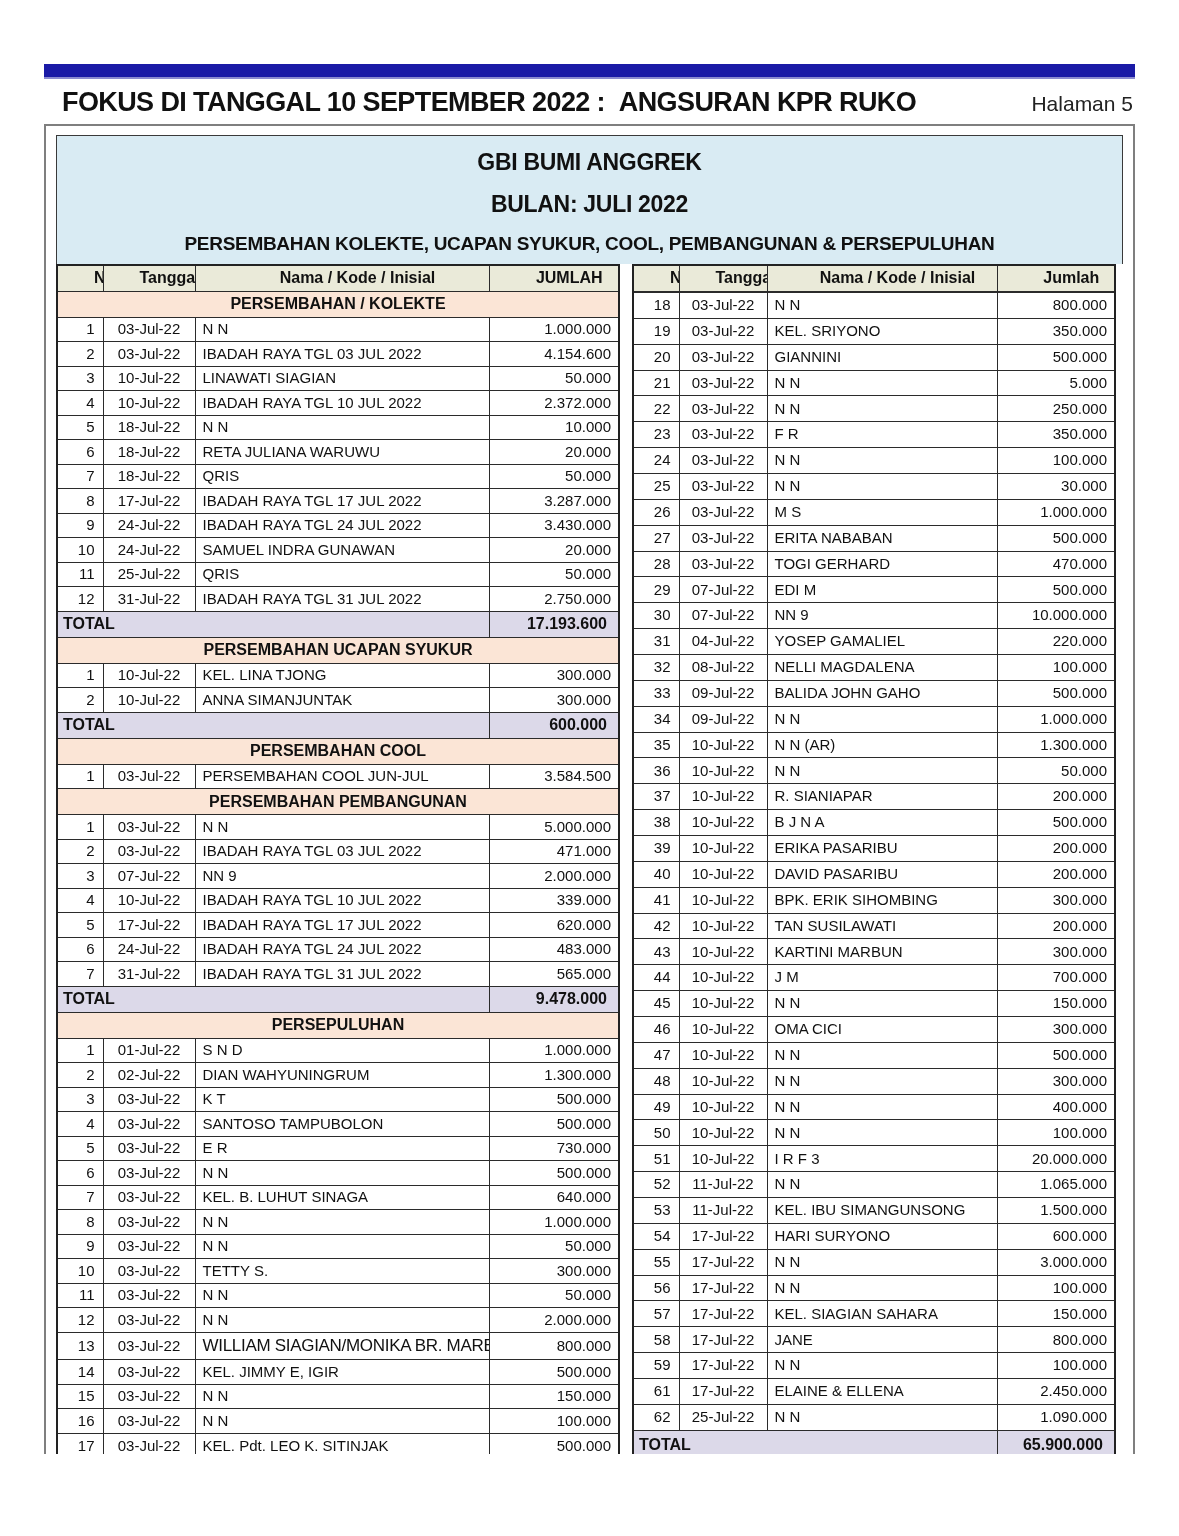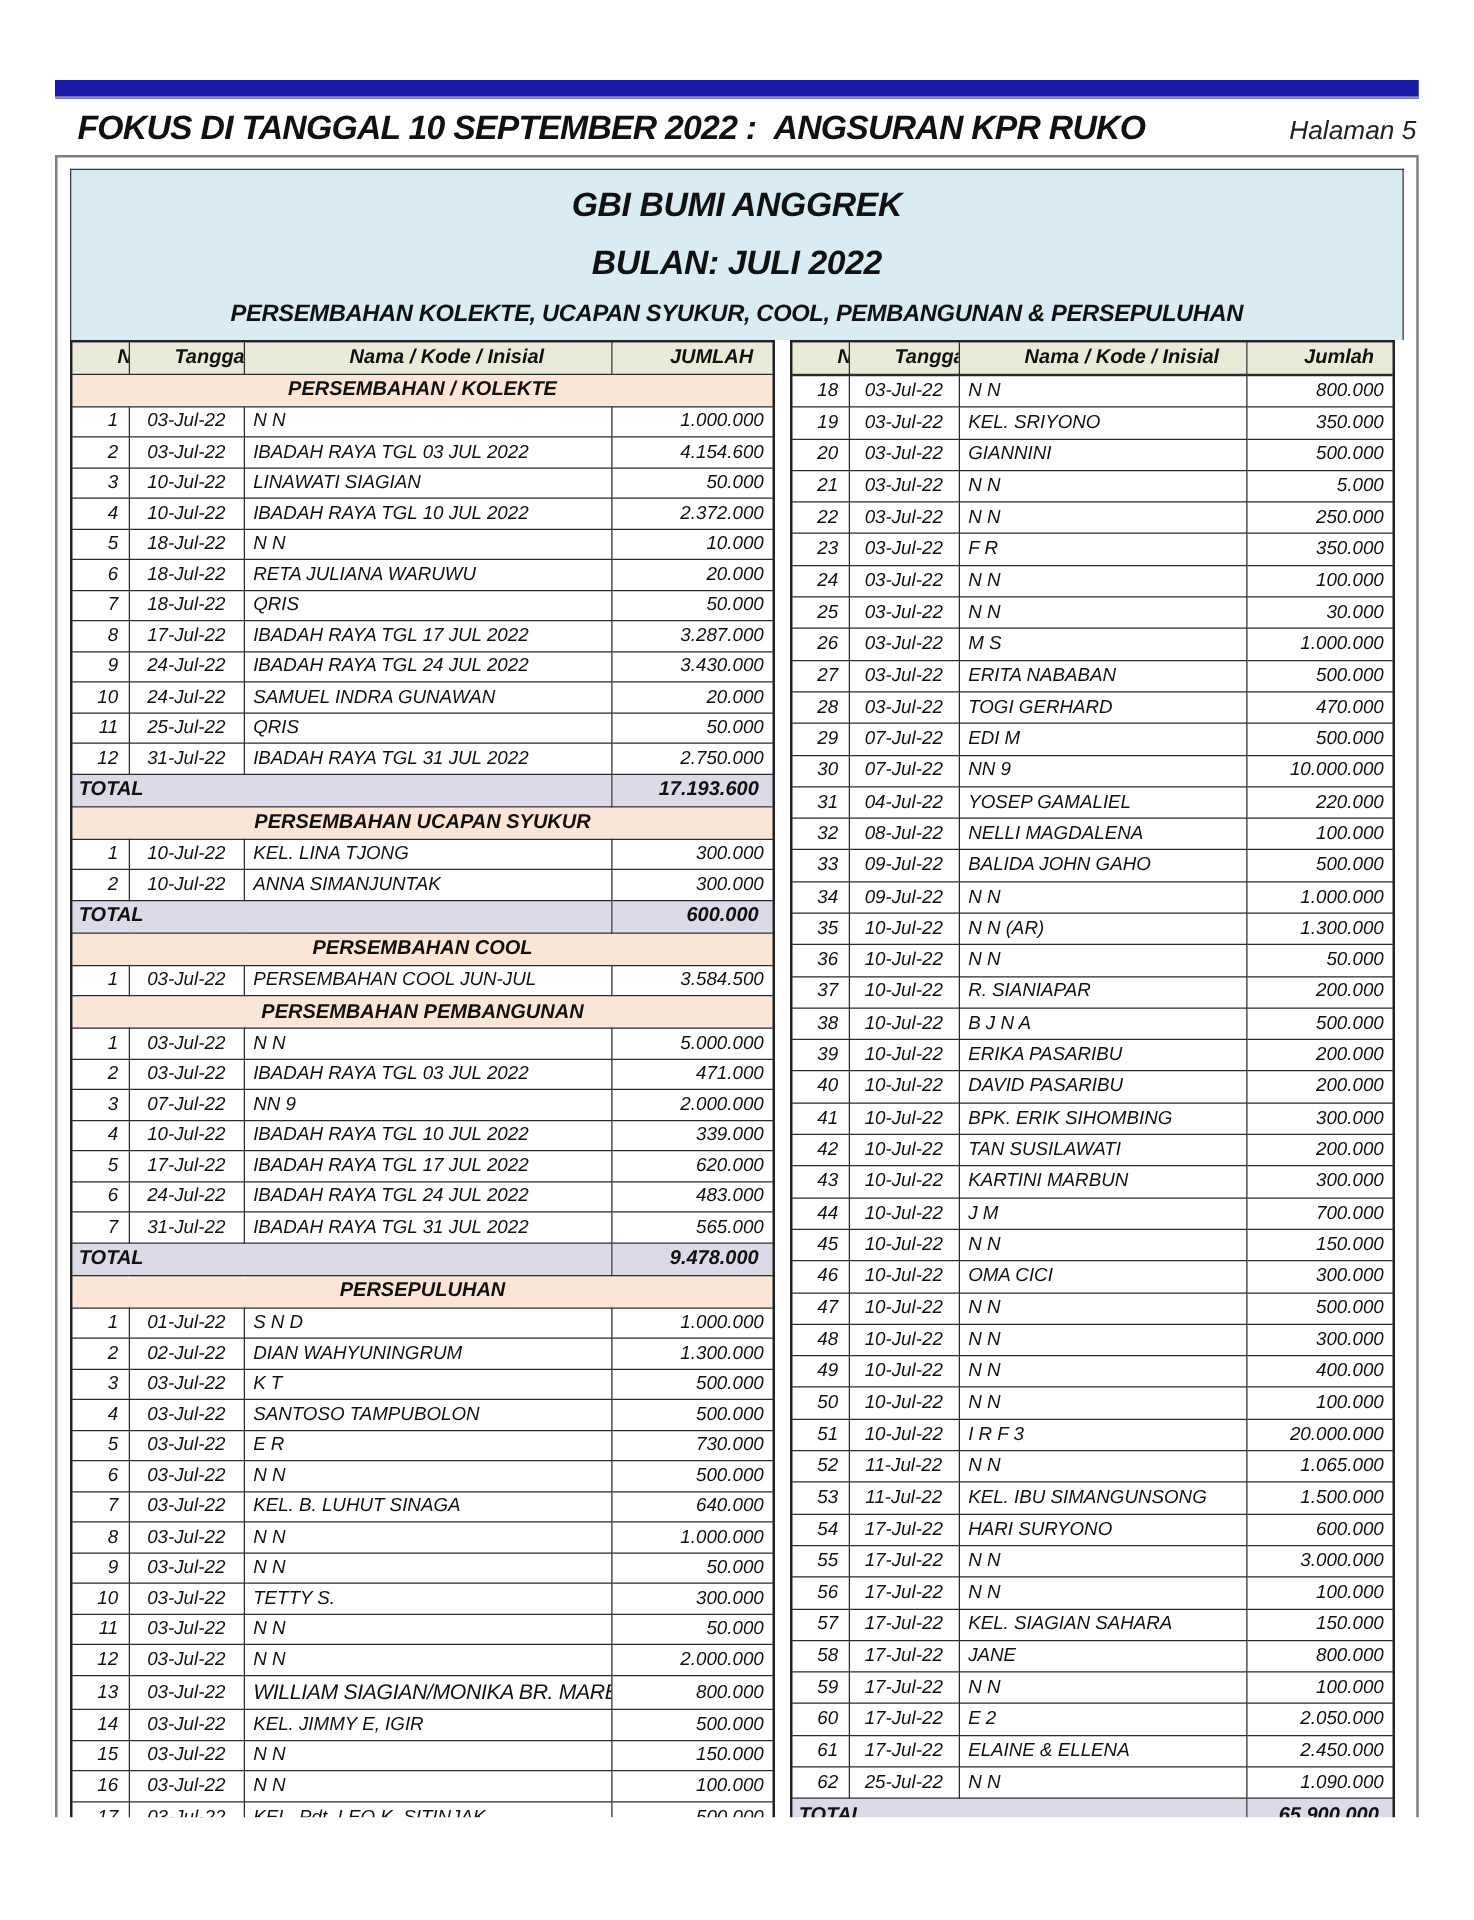--- a/index.html
+++ b/index.html
@@ -6,35 +6,35 @@
     --bar: #1a1aa6;
     --banner: #d9ebf3;
     --colhead: #eaead9;
     --section: #fbe5d6;
     --total: #dcd9e9;
   }
   * { box-sizing: border-box; }
   html, body { margin: 0; padding: 0; background: #ffffff; }
   .page {
     width: 1179px; height: 1454px; background: #fff; overflow: hidden;
-    font-family: "Liberation Sans", "DejaVu Sans", sans-serif; color: #111; font-style: italic;
+    font-family: "Liberation Sans", "DejaVu Sans", sans-serif; color: #111;
   }
   .top-bar { margin: 64px 44px 0 44px; height: 15px; background: var(--bar); border-bottom: 2px solid #8b8bd0; }
   .header-row { display: flex; justify-content: space-between; align-items: baseline; margin: 8px 46px 6px 62px; }
   .header-title { font-size: 27px; font-weight: bold; letter-spacing: -0.6px; white-space: nowrap; }
   .page-number { font-size: 21px; font-weight: normal; color: #222; }
   .outer-box {
     margin: 0 44px; border: 2px solid #7f7f7f; box-shadow: inset 0 0 0 2px #ffffff;
     padding: 9px 10px; background: #fff;
   }
   .title-banner {
     background: var(--banner); border: 1px solid #3a3a3a; border-bottom: none;
     text-align: center; padding: 13px 4px 6px 4px;
   }
-  .banner-line1, .banner-line2 { font-size: 27px; font-weight: bold; margin-bottom: 15px; letter-spacing: -0.3px; }
+  .banner-line1, .banner-line2 { font-size: 23px; font-weight: bold; margin-bottom: 15px; letter-spacing: -0.3px; }
   .banner-line3 { font-size: 19px; font-weight: bold; margin-bottom: 3px; letter-spacing: -0.3px; }
   .tables-row { display: flex; gap: 12px; align-items: flex-start; }
   table.data-table {
     border-collapse: collapse; table-layout: fixed; height: 1196px; background: #fff;
     border: 2px solid #222;
   }
   table.left-t  { width: 562px; }
   table.right-t { width: 482px; }
   .data-table th, .data-table td {
     border: 1px solid #2b2b2b; padding: 0 5px; font-size: 15px;
@@ -611,26 +611,20 @@
               <td class="col-name">JANE</td>
               <td class="col-amount">800.000</td>
             </tr>
             <tr>
               <td class="col-no">59</td>
               <td class="col-date">17-Jul-22</td>
               <td class="col-name">N N</td>
               <td class="col-amount">100.000</td>
             </tr>
             <tr>
-              <td class="col-no">60</td>
-              <td class="col-date">17-Jul-22</td>
-              <td class="col-name">E 2</td>
-              <td class="col-amount">2.050.000</td>
-            </tr>
-            <tr>
               <td class="col-no">61</td>
               <td class="col-date">17-Jul-22</td>
               <td class="col-name">ELAINE &amp; ELLENA</td>
               <td class="col-amount">2.450.000</td>
             </tr>
             <tr>
               <td class="col-no">62</td>
               <td class="col-date">25-Jul-22</td>
               <td class="col-name">N N</td>
               <td class="col-amount">1.090.000</td>

